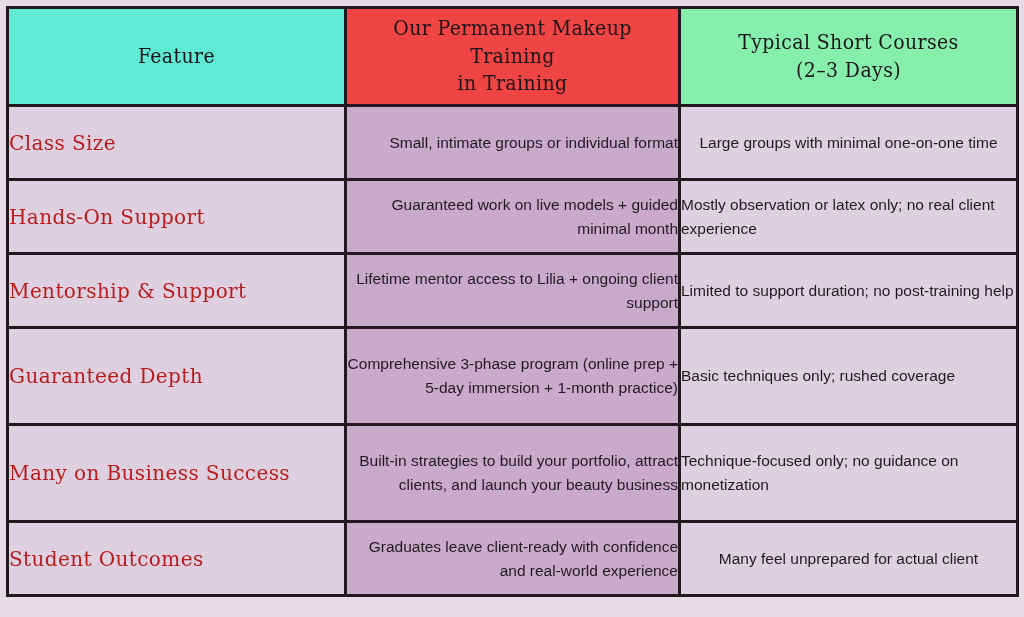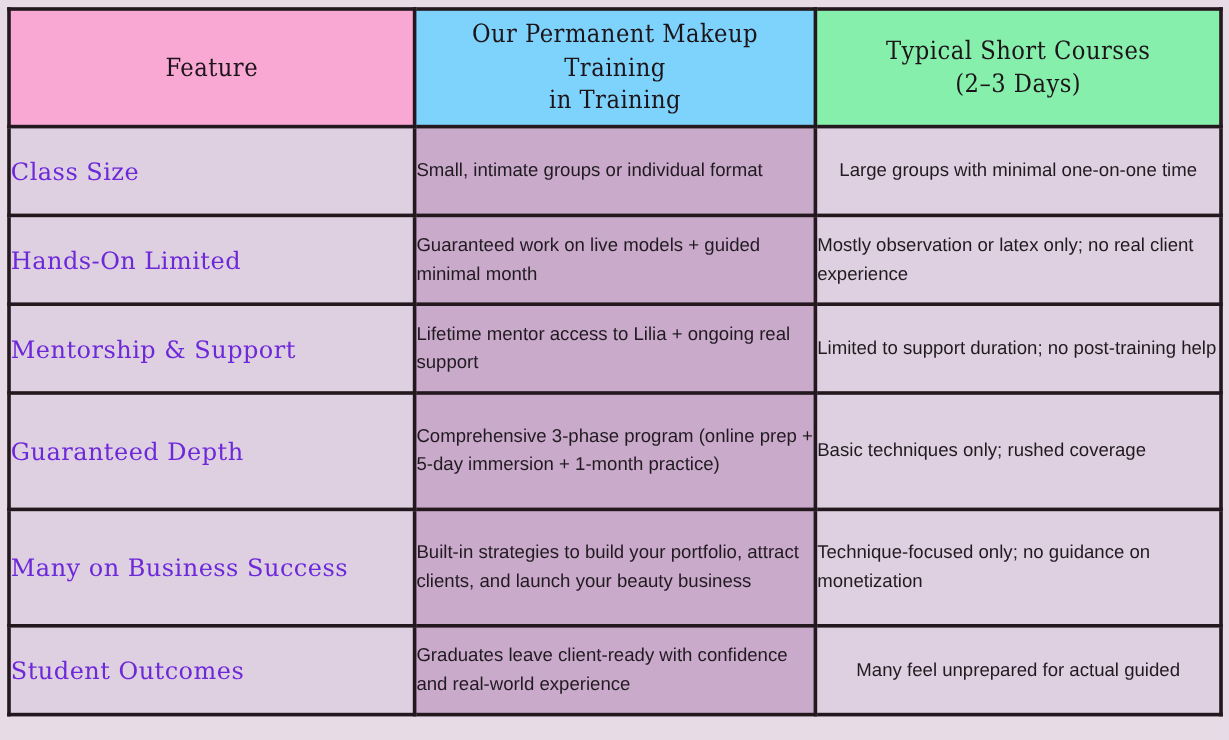--- a/index.html
+++ b/index.html
@@ -54,41 +54,41 @@
     text-align: center;
     font-family: "DejaVu Serif", "Liberation Serif", serif;
     font-weight: 400;
     font-size: 21px;
     line-height: 1.32;
     letter-spacing: 0.4px;
     color: #1d1419;
     font-stretch: semi-condensed;
   }
 
-  .cell-feature-head { background: #f9a8d4; }
-  .cell-ours-head    { background: #7dd3fc; }
+  .cell-feature-head { background: #5eead4; }
+  .cell-ours-head    { background: #ef4444; }
   .cell-typical-head { background: #86efac; }
 
   
   .cell-feature {
     background: #ded0e0;
     padding: 10px 18px;
     text-align: left;
     font-family: "DejaVu Serif", "Liberation Serif", serif;
     font-weight: 400;
     font-size: 20px;
     line-height: 1.3;
     letter-spacing: 0.4px;
-    color: #6d28d9;
+    color: #b91c1c;
   }
 
   .cell-ours {
     background: #c9aaca;
     padding: 10px 14px;
-    text-align: left;
+    text-align: right;
     font-family: "Liberation Sans", sans-serif;
     font-size: 15.5px;
     line-height: 1.55;
     color: #211a21;
   }
 
   .cell-typical {
     background: #ded0e0;
     padding: 10px 14px;
     text-align: left;
@@ -138,45 +138,45 @@
 
     <tbody>
 
       <tr class="row-h-77">
         <td class="cell-feature">Class Size</td>
         <td class="cell-ours">Small, intimate groups or individual format</td>
         <td class="cell-typical align-center">Large groups with minimal one-on-one time</td>
       </tr>
 
       <tr class="row-h-77">
-        <td class="cell-feature">Hands-On Limited</td>
+        <td class="cell-feature">Hands-On Support</td>
         <td class="cell-ours">Guaranteed work on live models + guided minimal month</td>
         <td class="cell-typical">Mostly observation or latex only; no real client experience</td>
       </tr>
 
       <tr class="row-h-77">
         <td class="cell-feature">Mentorship &amp; Support</td>
-        <td class="cell-ours">Lifetime mentor access to Lilia + ongoing real support</td>
+        <td class="cell-ours">Lifetime mentor access to Lilia + ongoing client support</td>
         <td class="cell-typical">Limited to support duration; no post-training help</td>
       </tr>
 
       <tr class="row-h-100">
         <td class="cell-feature">Guaranteed Depth</td>
         <td class="cell-ours">Comprehensive 3-phase program (online prep + 5-day immersion + 1-month practice)</td>
         <td class="cell-typical">Basic techniques only; rushed coverage</td>
       </tr>
 
       <tr class="row-h-100">
         <td class="cell-feature">Many on Business Success</td>
         <td class="cell-ours">Built-in strategies to build your portfolio, attract clients, and launch your beauty business</td>
         <td class="cell-typical">Technique-focused only; no guidance on monetization</td>
       </tr>
 
       <tr class="row-h-77">
         <td class="cell-feature">Student Outcomes</td>
         <td class="cell-ours">Graduates leave client-ready with confidence and real-world experience</td>
-        <td class="cell-typical align-center">Many feel unprepared for actual guided</td>
+        <td class="cell-typical align-center">Many feel unprepared for actual client</td>
       </tr>
 
     </tbody>
   </table>
 
 </div>
 
 </body></html>

